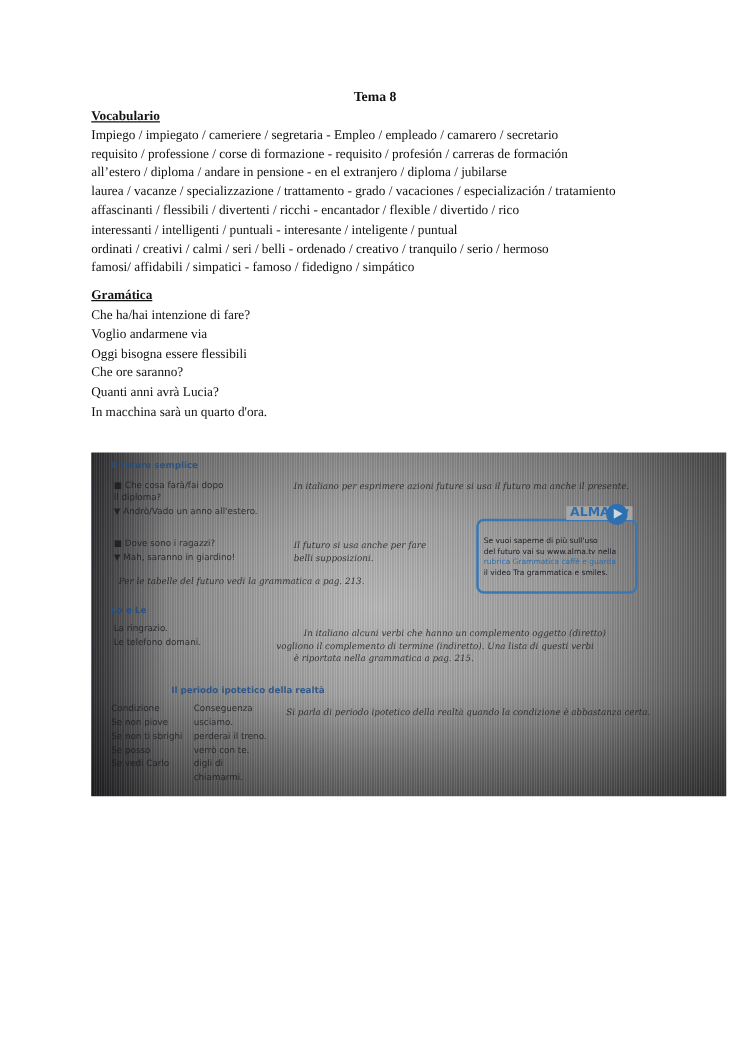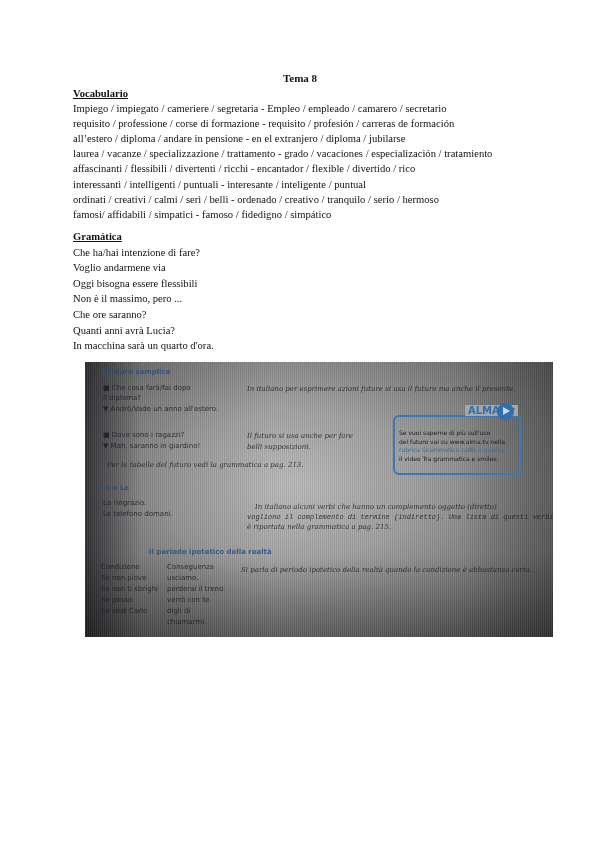--- a/index.html
+++ b/index.html
@@ -6,24 +6,24 @@
     body { width: 600px; height: 848px; position: relative; overflow: hidden;
            font-family: "Liberation Serif", "DejaVu Serif", serif; color: #111; }
     .page-title { position: absolute; top: 72px; left: 0; width: 600px; text-align: center;
                   font-weight: bold; font-size: 11px; }
     .section { position: absolute; left: 73px; font-size: 10.6px; line-height: 15.1px; }
     .vocab { top: 86px; width: 470px; }
     .gram { top: 229px; width: 300px; line-height: 15.6px; }
     .heading { font-weight: bold; text-decoration: underline; display: block; }
     .line { display: block; white-space: nowrap; }
 
-    .photo { position: absolute; left: 73px; top: 362px; width: 468px; height: 275px; overflow: hidden;
+    .photo { position: absolute; left: 73px; top: 362px; width: 508px; height: 275px; overflow: hidden;
              background:
                radial-gradient(ellipse at 45% 45%, #b9b9b9 0%, #a2a2a2 35%, #7a7a7a 70%, #505050 100%);
-             font-family: "DejaVu Sans", sans-serif; margin-left: 12px; }
+             font-family: "DejaVu Sans", sans-serif; }
     .photo::before { content: ""; position: absolute; inset: 0;
              background: linear-gradient(90deg, rgba(20,20,25,0.75) 0%, rgba(20,20,25,0.15) 12%, rgba(0,0,0,0) 40%, rgba(0,0,0,0.05) 80%, rgba(30,30,30,0.35) 100%); }
     .photo::after { content: ""; position: absolute; inset: 0;
              background: repeating-linear-gradient(90deg, rgba(255,255,255,0.07) 0 1px, rgba(0,0,0,0.06) 1px 2px),
                          linear-gradient(180deg, rgba(0,0,0,0) 0%, rgba(0,0,0,0) 70%, rgba(0,0,0,0.25) 100%); }
     .ph { position: absolute; z-index: 2; color: #1c1c22; font-size: 7px; line-height: 10px; white-space: nowrap; opacity: 0.85; }
     .ph.blue { color: #1f4f86; font-weight: bold; }
     .ph.it { font-style: italic; font-family: "DejaVu Serif", serif; }
     .alma-box { position: absolute; z-index: 2; left: 308px; top: 53px; width: 125px; height: 56px;
                 border: 2px solid #3a78b5; border-radius: 6px; }
@@ -51,21 +51,20 @@
   <span class="line">interessanti / intelligenti / puntuali - interesante / inteligente / puntual</span>
   <span class="line">ordinati / creativi / calmi / seri / belli - ordenado / creativo / tranquilo / serio / hermoso</span>
   <span class="line">famosi/  affidabili / simpatici - famoso / fidedigno / simpático</span>
 </div>
 
 <div class="section gram">
   <span class="heading">Gramática</span>
   <span class="line">Che ha/hai intenzione di fare?</span>
   <span class="line">Voglio andarmene via</span>
   <span class="line">Oggi bisogna essere flessibili</span>
-  <span class="line">Non è il massimo, pero ...</span>
   <span class="line">Che ore saranno?</span>
   <span class="line">Quanti anni avrà Lucia?</span>
   <span class="line">In macchina sarà un quarto d'ora.</span>
 </div>
 
 <div class="photo">
   <div class="ph blue" style="left:16px;top:5px;">Il futuro semplice</div>
   <div class="ph" style="left:18px;top:21px;">■ Che cosa farà/fai dopo</div>
   <div class="ph" style="left:18px;top:31px;">  il diploma?</div>
   <div class="ph" style="left:18px;top:42px;">▼ Andrò/Vado un anno all'estero.</div>
@@ -84,21 +83,21 @@
     <div>Se vuoi saperne di più sull'uso</div>
     <div>del futuro vai su www.alma.tv nella</div>
     <div class="hl">rubrica Grammatica caffè e guarda</div>
     <div>il video Tra grammatica e smiles.</div>
   </div>
 
   <div class="ph blue" style="left:16px;top:121px;text-align:center;">Lo e Le</div>
   <div class="ph" style="left:18px;top:136px;">La ringrazio.</div>
   <div class="ph" style="left:18px;top:147px;">Le telefono domani.</div>
   <div class="ph it" style="left:170px;top:140px;text-align:center;">In italiano alcuni verbi che hanno un complemento oggetto (diretto)</div>
-  <div class="ph it" style="left:162px;top:150px;font-family:Liberation Mono, monospace;">vogliono il complemento di termine (indiretto). Una lista di questi verbi</div>
+  <div class="ph it" style="left:148px;top:150px;">vogliono il complemento di termine (indiretto). Una lista di questi verbi</div>
   <div class="ph it" style="left:162px;top:160px;">è riportata nella grammatica a pag. 215.</div>
 
   <div class="ph blue" style="left:16px;top:185px;padding-left:48px;">Il periodo ipotetico della realtà</div>
   <div class="ph" style="left:16px;top:200px;">Condizione</div>
   <div class="ph" style="left:82px;top:200px;">Conseguenza</div>
   <div class="ph" style="left:16px;top:211px;">Se non piove</div>
   <div class="ph" style="left:16px;top:222px;">Se non ti sbrighi</div>
   <div class="ph" style="left:16px;top:233px;">Se posso</div>
   <div class="ph" style="left:16px;top:244px;">Se vedi Carlo</div>
   <div class="ph" style="left:82px;top:211px;">usciamo.</div>

